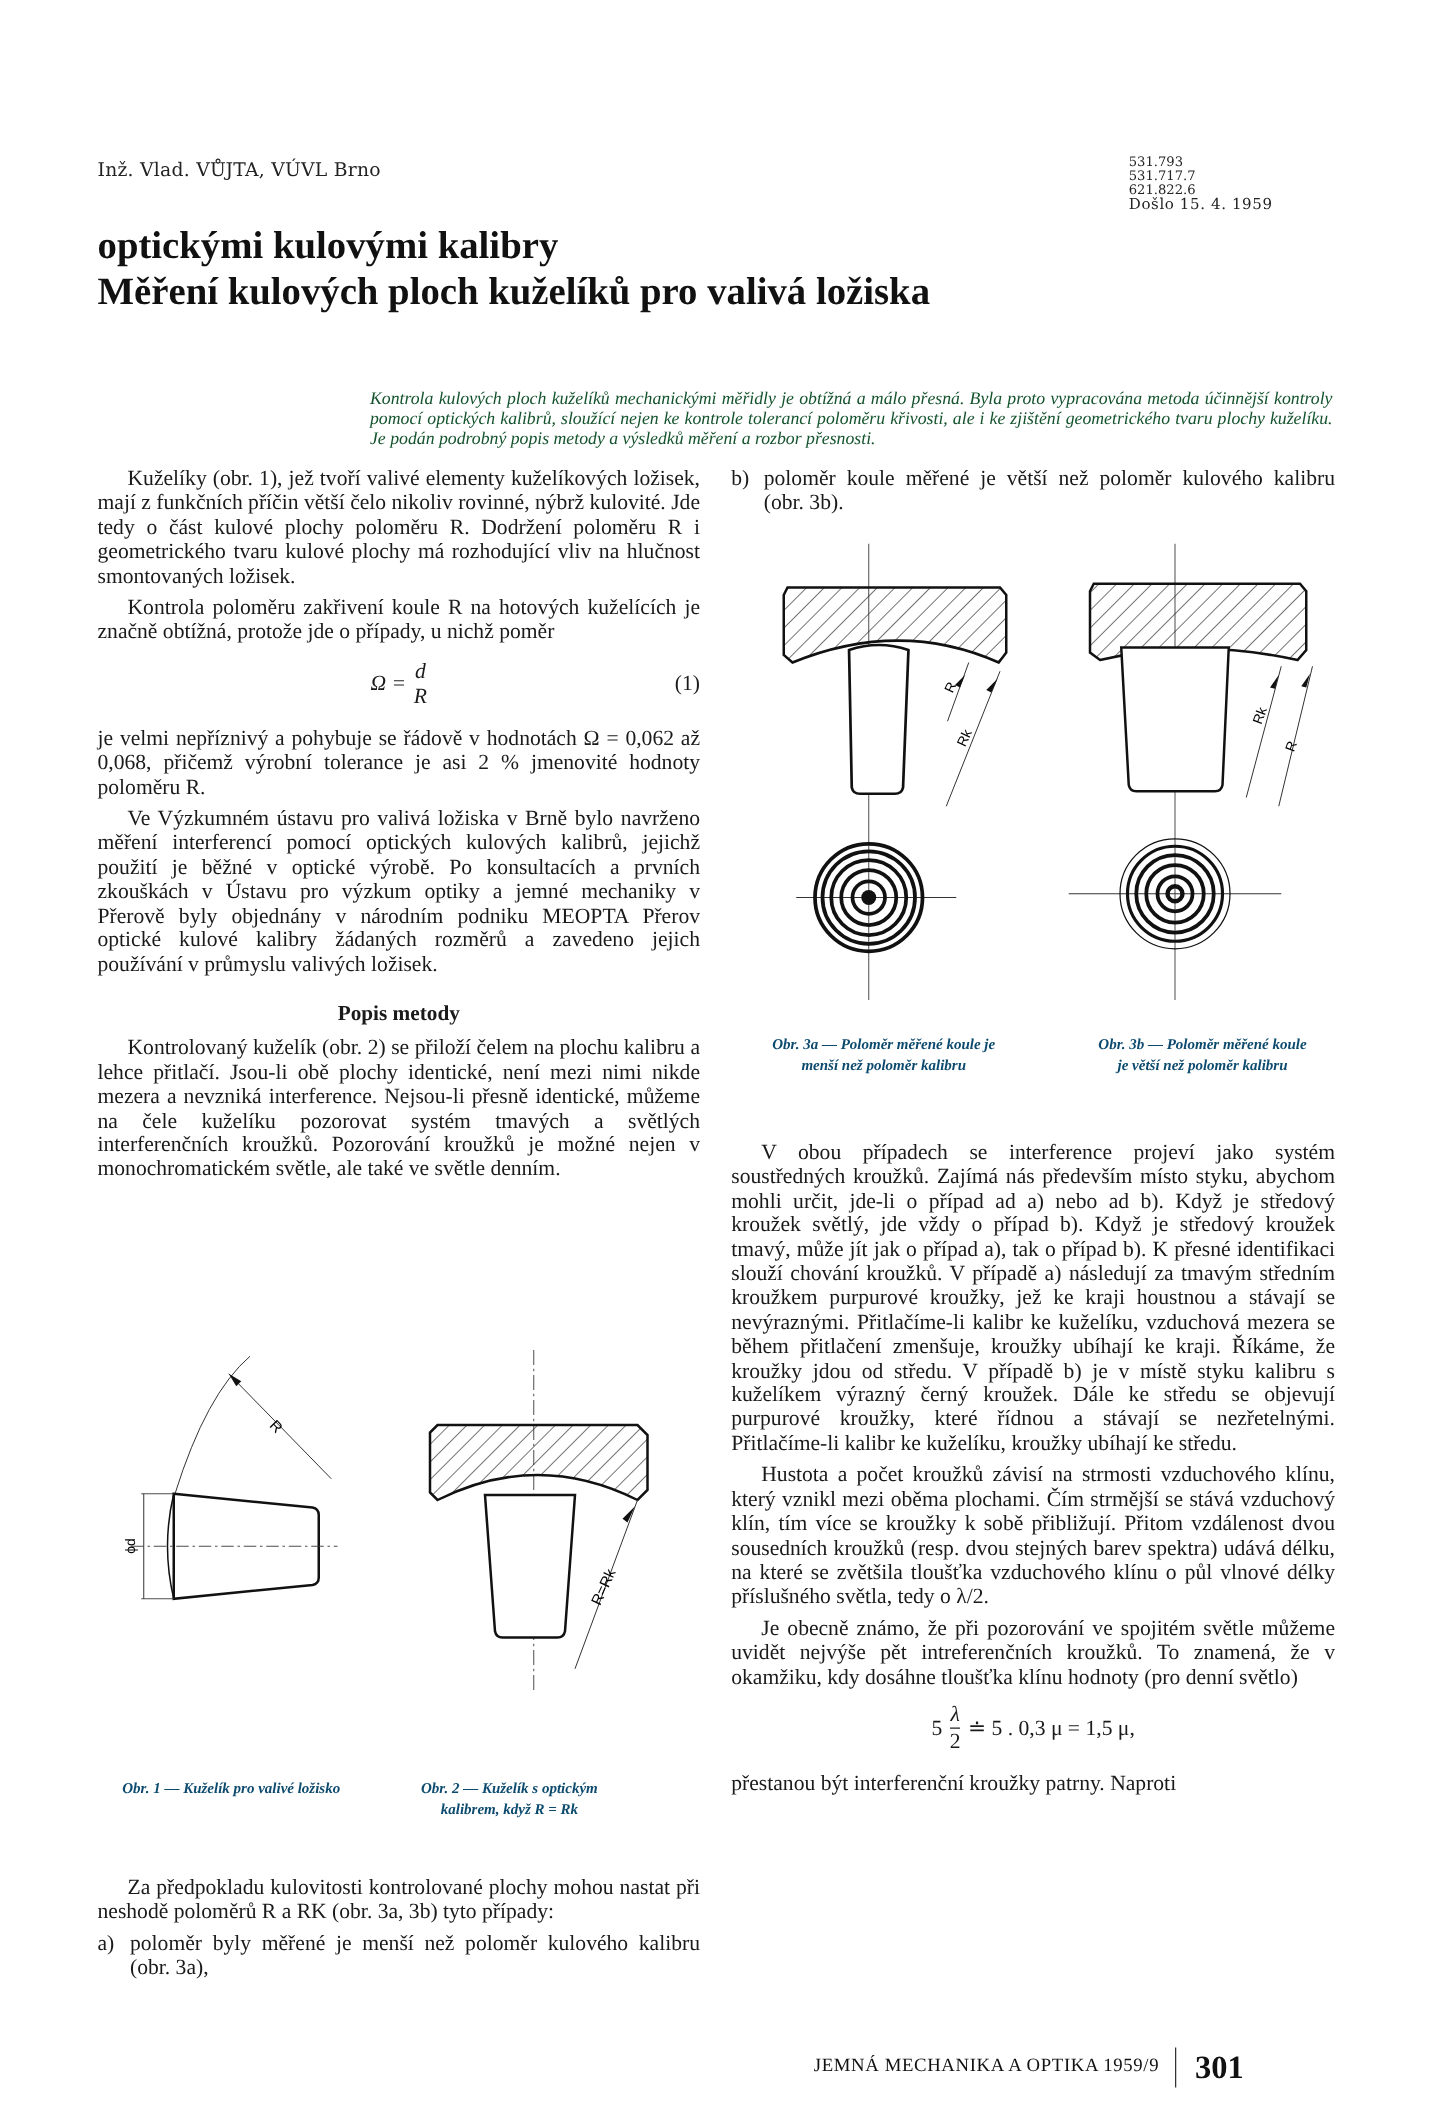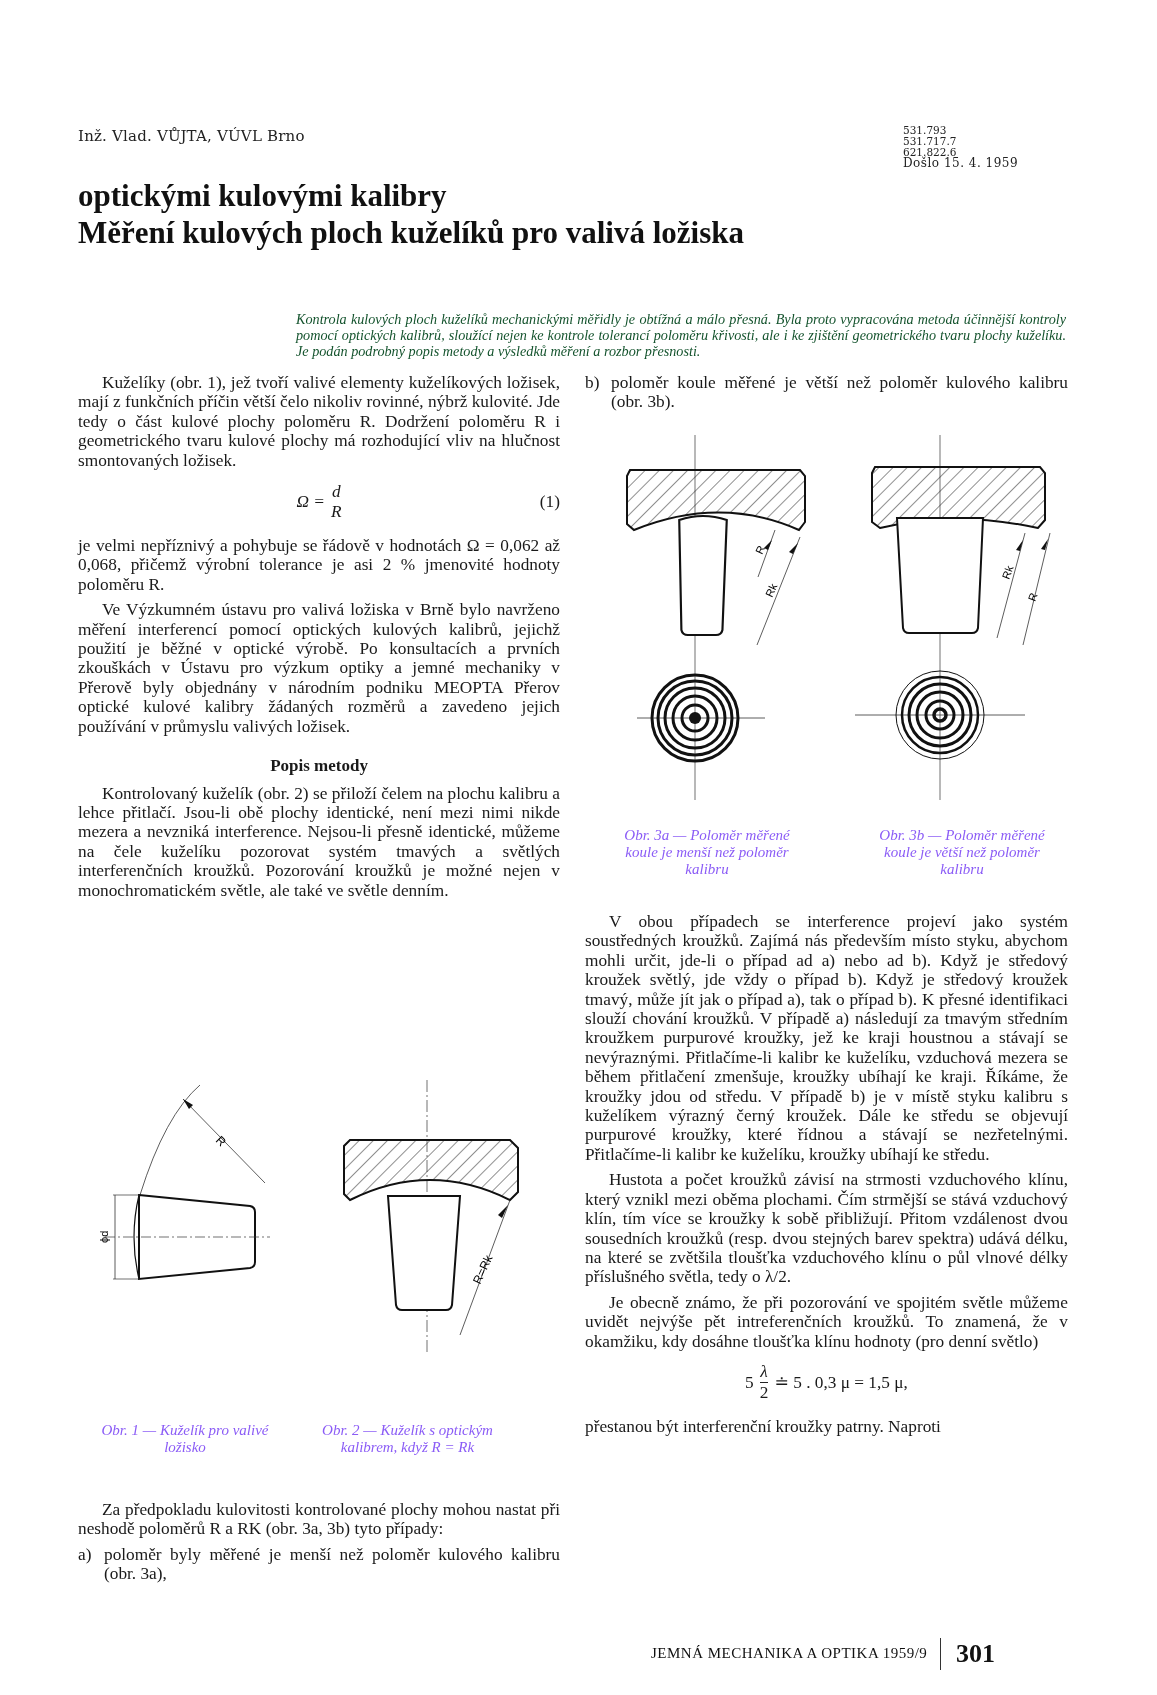--- a/index.html
+++ b/index.html
@@ -16,21 +16,21 @@
   .col p.noind { text-indent:0;margin-top:12px; }
   .col .item { display:flex; margin:0 0 6px 0; }
   .col .item .lbl { flex:0 0 26px; }
   .col .item .txt { flex:1; }
   .lcol { left:78px; top:373px; width:482px; }
   .heading { font-weight:bold; text-align:center; font-size:17px; margin:20px 0 8px 0; text-indent:0 !important; }
   .eq { display:flex; align-items:center; justify-content:center; margin:10px 0 10px 0; position:relative; height:44px; }
   .frac { display:inline-flex; flex-direction:column; align-items:center; margin-left:6px; line-height:20px; font-style:italic; }
   .eqnum { position:absolute; right:0; top:12px; }
   .italic { font-style:italic; }
-  .cap { font-family:"Liberation Serif", serif; font-style:italic; font-size:15px; line-height:17px; text-align:center; color:#8b5cf6; }
+  .cap { font-family:"Liberation Serif", serif; font-style:italic; font-size:12px; line-height:17px; text-align:center; color:#0c4a6e;font-weight:bold; }
   .footer { left:651px; top:1645px; font-family:"Liberation Serif", serif; font-size:15px; letter-spacing:0.5px; color:#111; }
   .pagenum { left:956px; top:1639px; font-family:"Liberation Serif", serif; font-size:26px; font-weight:bold; color:#111; }
   .pagesep { left:940px; top:1638px; width:1px; height:32px; background:#333; }
   svg { position:absolute; overflow:visible; }
 </style>
 </head>
 <body>
 
 <div class="abs author">Inž. Vlad. VŮJTA, VÚVL Brno</div>
 <div class="abs udc">
@@ -42,20 +42,21 @@
 
 <div class="abs title">
   <div>optickými kulovými kalibry</div>
   <div>Měření kulových ploch kuželíků pro valivá ložiska</div>
 </div>
 
 <div class="abs abstract">Kontrola kulových ploch kuželíků mechanickými měřidly je obtížná a málo přesná. Byla proto vypracována metoda účinnější kontroly pomocí optických kalibrů, sloužící nejen ke kontrole tolerancí poloměru křivosti, ale i ke zjištění geometrického tvaru plochy kuželíku. Je podán podrobný popis metody a výsledků měření a rozbor přesnosti.</div>
 
 <div class="abs col lcol">
   <p>Kuželíky (obr. 1), jež tvoří valivé elementy kuželíkových ložisek, mají z funkčních příčin větší čelo nikoliv rovinné, nýbrž kulovité. Jde tedy o část kulové plochy poloměru R. Dodržení poloměru R i geometrického tvaru kulové plochy má rozhodující vliv na hlučnost smontovaných ložisek.</p>
+  <p>Kontrola poloměru zakřivení koule R na hotových kuželících je značně obtížná, protože jde o případy, u nichž poměr</p>
   <div class="eq">
     <span class="italic">Ω =</span>
     <span class="frac">
       <span>d</span>
       <span>R</span>
     </span>
     <span class="eqnum">(1)</span>
   </div>
   <p class="noind">je velmi nepříznivý a pohybuje se řádově v hodnotách Ω = 0,062 až 0,068, přičemž výrobní tolerance je asi 2 % jmenovité hodnoty poloměru R.</p>
   <p>Ve Výzkumném ústavu pro valivá ložiska v Brně bylo navrženo měření interferencí pomocí optických kulových kalibrů, jejichž použití je běžné v optické výrobě. Po konsultacích a prvních zkouškách v Ústavu pro výzkum optiky a jemné mechaniky v Přerově byly objednány v národním podniku MEOPTA Přerov optické kulové kalibry žádaných rozměrů a zavedeno jejich používání v průmyslu valivých ložisek.</p>

